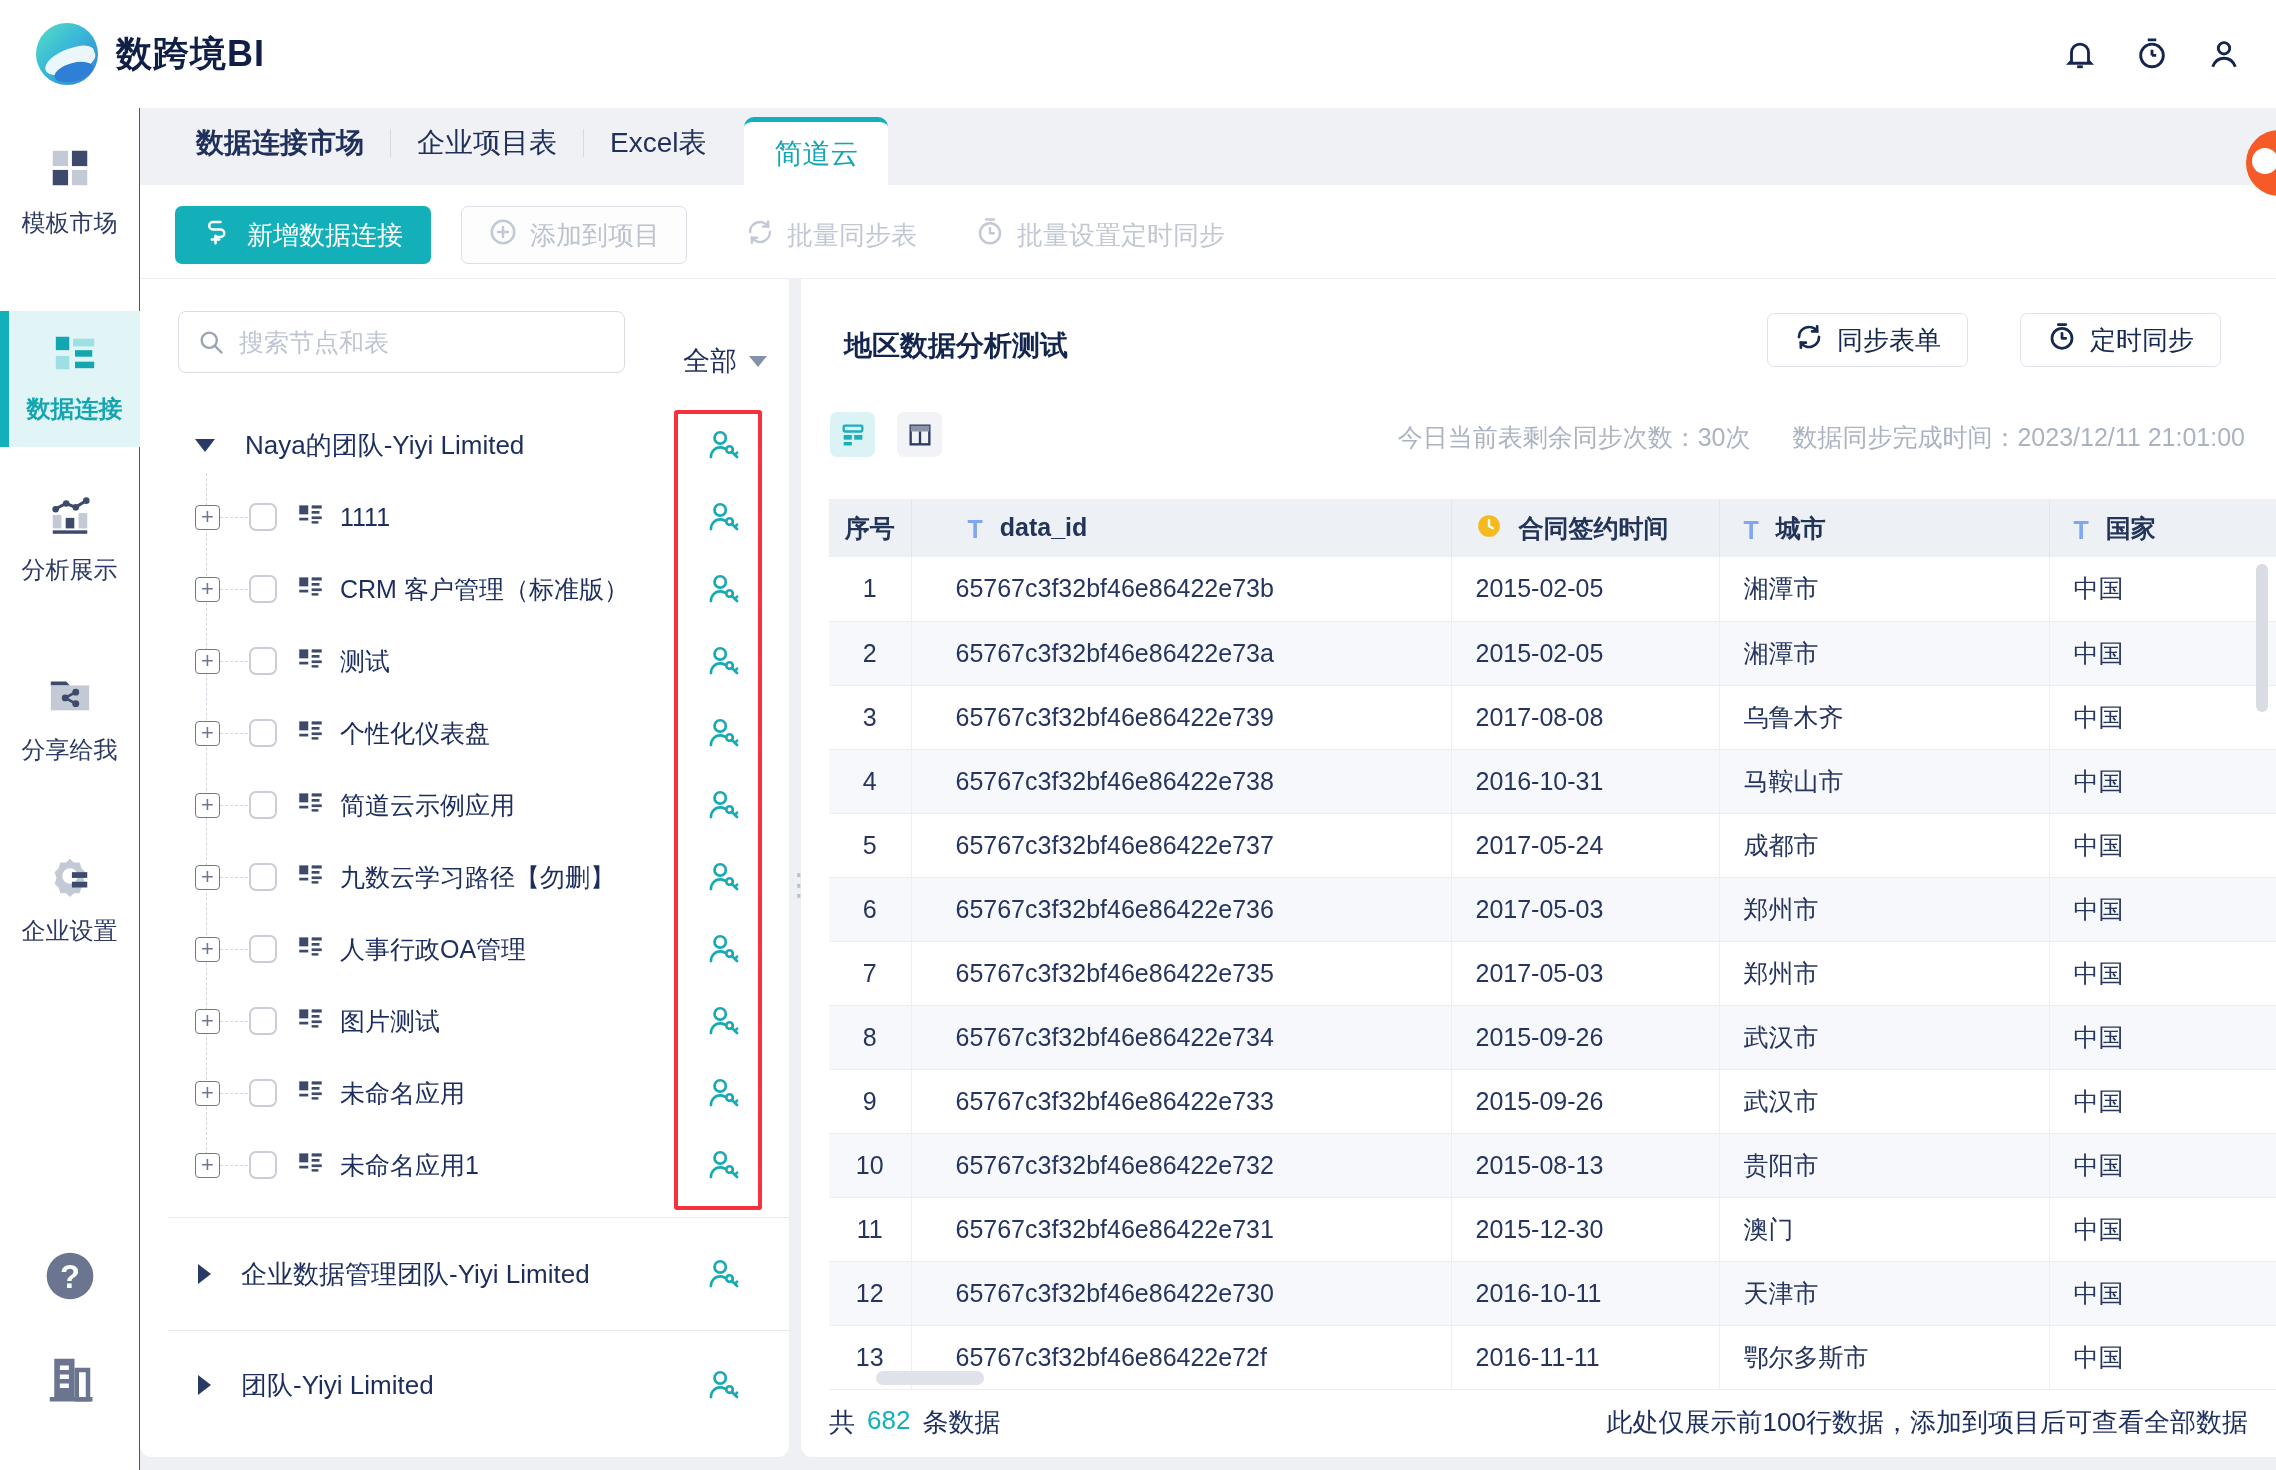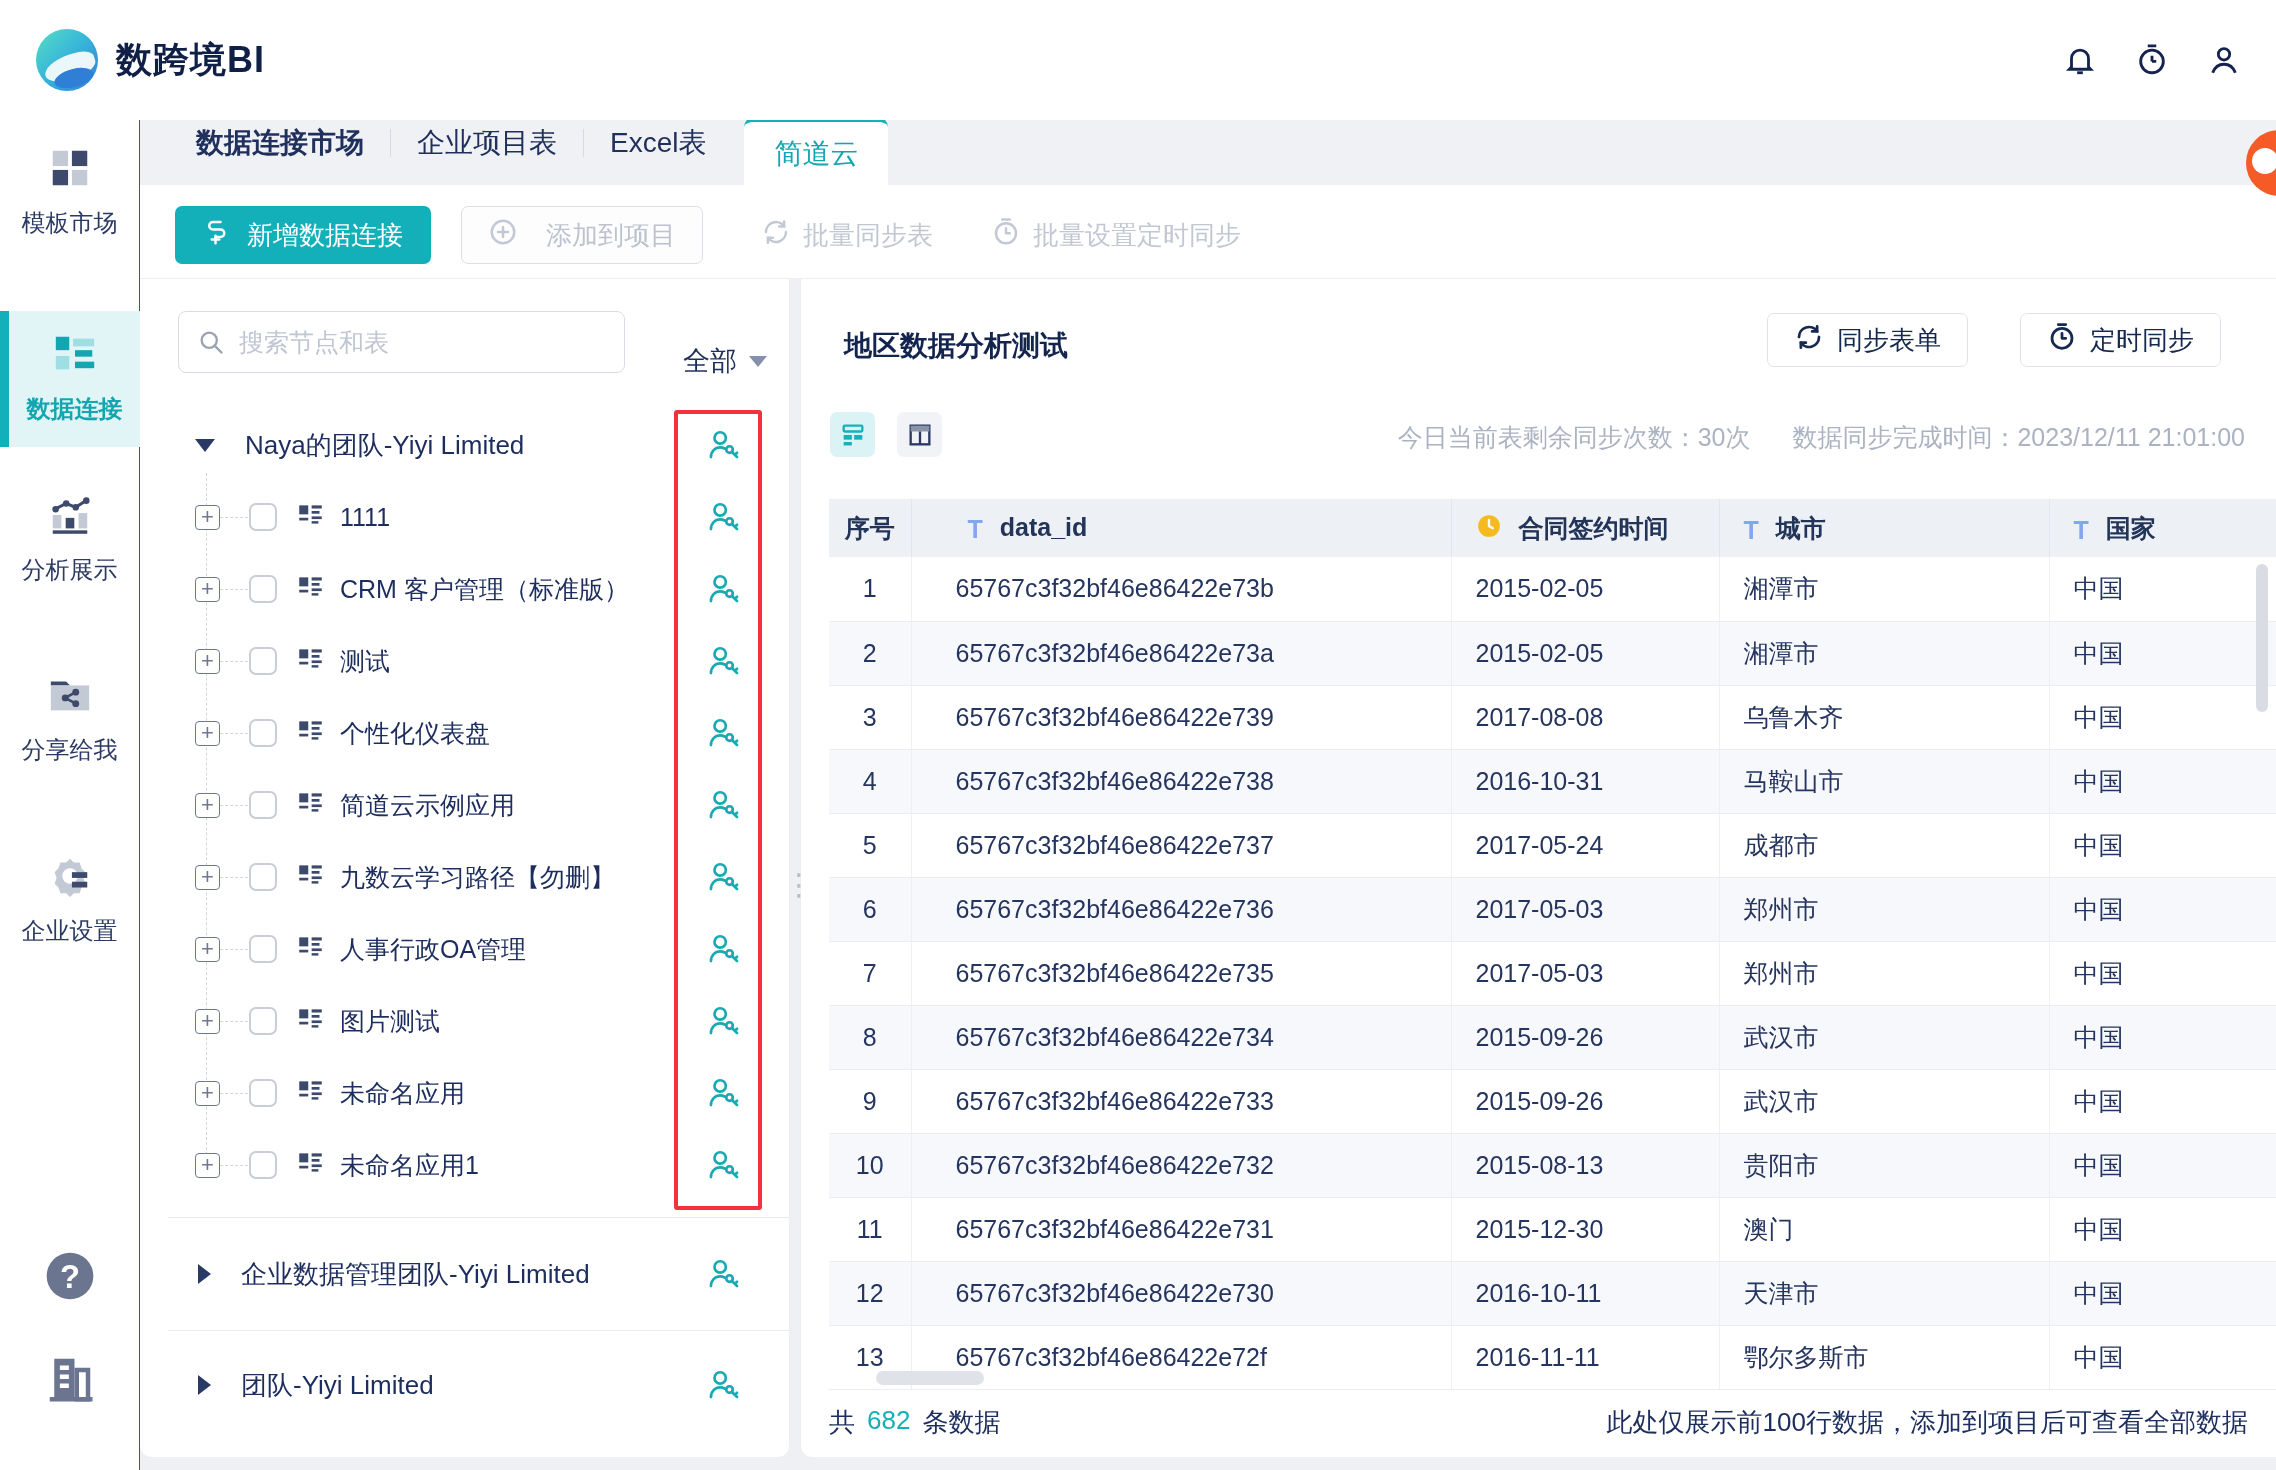--- a/index.html
+++ b/index.html
@@ -1,21 +1,21 @@
 <!DOCTYPE html>
 <html><head>
 <meta charset="utf-8">
 <style>
   * { margin:0; padding:0; box-sizing:border-box; }
   html,body { width:2276px; height:1470px; }
   body { font-family:"Liberation Sans","DejaVu Sans",sans-serif; background:#eef0f3; }
   .app { position:relative; width:2276px; height:1470px; overflow:hidden; background:#eef0f3; }
 
   
-  .topbar { position:absolute; left:0; top:0; width:2276px; height:120px; background:#fff; display:flex; align-items:center; z-index:20; }
+  .topbar { position:absolute; left:0; top:0; width:2276px; height:108px; background:#fff; display:flex; align-items:center; z-index:20; }
   .logo-wrap { display:flex; align-items:center; gap:18px; padding-left:36px; }
   .logo-circle { width:62px; height:62px; border-radius:50%; background:linear-gradient(135deg,#4fd6c8 10%,#39b8d8 45%,#2f7fd6 100%); position:relative; overflow:hidden; }
   .logo-circle:before { content:""; position:absolute; left:8px; top:26px; width:52px; height:24px; background:#fff; border-radius:60% 40% 50% 50%; transform:rotate(-18deg); opacity:.9; }
   .logo-circle:after { content:""; position:absolute; left:18px; top:40px; width:40px; height:18px; background:#2f7fd6; border-radius:50%; transform:rotate(-15deg); }
   .logo-text { font-size:36px; font-weight:bold; color:#101f46; letter-spacing:1px; }
   .topbar-icons { margin-left:auto; display:flex; align-items:center; gap:36px; padding-right:34px; }
   .tb-icon { width:36px; height:36px; display:flex; align-items:center; justify-content:center; cursor:pointer; }
   .tb-icon svg { stroke:#15244f; }
 
   
@@ -31,21 +31,21 @@
 
   
   .main { position:absolute; left:140px; top:100px; right:0; bottom:0; }
   .tabbar { height:85px; background:#f0f1f4; display:flex; align-items:center; padding-left:30px; }
   .tab { font-size:28px; color:#20305c; padding:0 26px; cursor:pointer; }
   .tab-first { font-weight:bold; }
   .tab-sep { width:1px; height:28px; background:#d7dae1; }
   .tab-active { align-self:flex-end; height:68px; margin-left:12px; background:#fff; border-top:5px solid #14b0ba; border-radius:10px 10px 0 0; display:flex; align-items:center; padding:0 30px; color:#14a6b0; font-size:28px; cursor:pointer; }
   .toolbar { height:100px; background:#fff; display:flex; align-items:center; padding-left:35px; }
   .btn-primary { height:58px; background:#14b0ba; color:#fff; border:none; border-radius:7px; font-size:26px; padding:0 28px; display:flex; align-items:center; gap:14px; cursor:pointer; font-family:inherit; }
-  .btn-ghost { height:58px; margin-left:30px; background:#fdfdfe; color:#bcc3cf; border:1.5px solid #dcdfe5; border-radius:7px; font-size:26px; padding:0 26px; display:flex; align-items:center; gap:28px; cursor:pointer; font-family:inherit; }
+  .btn-ghost { height:58px; margin-left:30px; background:#fdfdfe; color:#bcc3cf; border:1.5px solid #dcdfe5; border-radius:7px; font-size:26px; padding:0 26px; display:flex; align-items:center; gap:12px; cursor:pointer; font-family:inherit; }
   .btn-text { margin-left:58px; background:none; border:none; color:#c2c8d3; font-size:26px; display:flex; align-items:center; gap:12px; cursor:pointer; font-family:inherit; }
 
   .content { position:absolute; left:0; top:178px; right:0; bottom:0; background:#eef0f3; }
 
   
   .panel-left { position:absolute; left:0; top:0; width:650px; height:1180px; background:#fff; border:1px solid #eceef2; border-left:none; border-radius:0 0 12px 12px; }
   .search-box { position:absolute; left:38px; top:32px; width:447px; height:62px; border:1.5px solid #d9dde3; border-radius:8px; display:flex; align-items:center; background:#fff; }
   .search-box svg { margin-left:18px; }
   .search-box input { border:none; outline:none; font-size:25px; color:#22335f; margin-left:14px; width:330px; font-family:inherit; }
   .search-box input::placeholder { color:#bfc6d2; }

